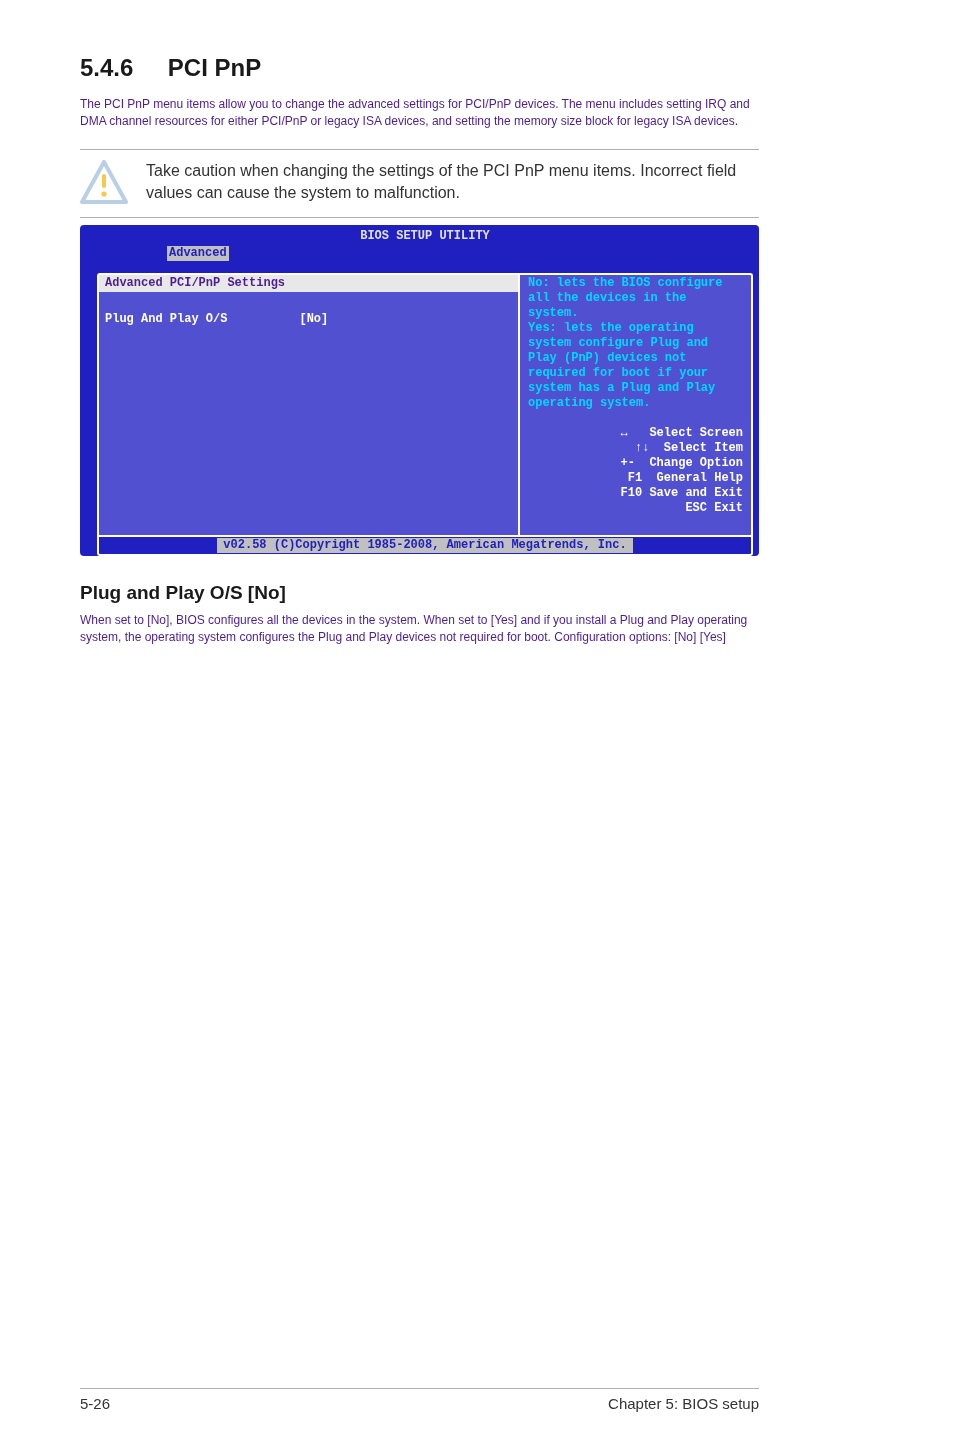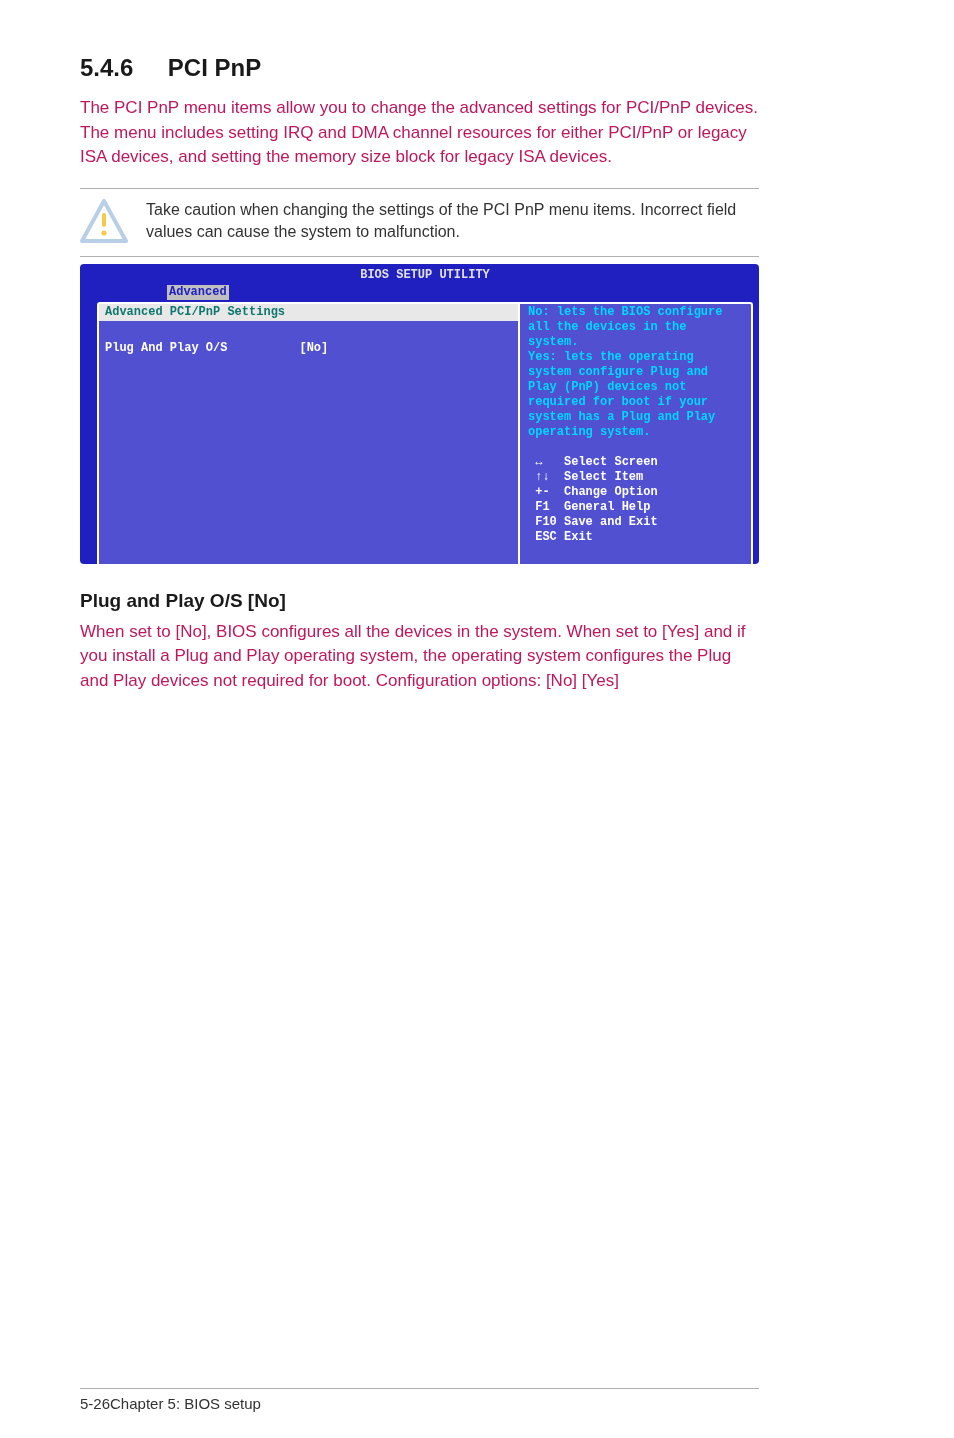--- a/index.html
+++ b/index.html
@@ -24,23 +24,23 @@
     font-weight: bold;
     color: #1a1a1a;
   }
   .section-title {
     font-size: 24px;
     font-weight: bold;
     color: #1a1a1a;
     margin-left: 30px;
   }
   .body-text {
-    font-size: 17px;
+    font-size: 12px;
     line-height: 1.45;
-    color: #be185d;
+    color: #4c1d95;
     margin: 0 0 18px 0;
   }
 
   
   .caution-row {
     display: flex;
     align-items: flex-start;
     gap: 18px;
     border-top: 1px solid #b0b0b0;
     border-bottom: 1px solid #b0b0b0;
@@ -73,21 +73,21 @@
   }
   .bios-title {
     text-align: center;
     color: #e0e0e0;
     margin-bottom: 2px;
   }
   .bios-tabbar {
     display: flex;
     gap: 8px;
     padding-left: 70px;
-    margin-bottom: 2px;
+    margin-bottom: 12px;
   }
   .bios-tab-active {
     background: #c0c0c0;
     color: #2020c0;
     padding: 0 2px;
   }
 
   .bios-panel {
     display: flex;
     border: 2px solid #ffffff;
@@ -99,21 +99,21 @@
   }
   .bios-left {
     flex: 1 1 auto;
     border-right: 2px solid #ffffff;
     padding: 0;
     display: flex;
     flex-direction: column;
   }
   .bios-left-heading {
     background: #e8e8e8;
-    color: #0f766e;
+    color: #4c1d95;
     padding: 1px 6px;
     white-space: pre;
   }
   .bios-left-heading.fullwidth {
     width: 100%;
     box-sizing: border-box;
   }
   .bios-left-body {
     padding: 2px 6px;
     color: #b8e0ff;
@@ -136,20 +136,21 @@
   .bios-help-top {
     flex: 0 0 auto;
   }
   .bios-spacer {
     flex: 1 1 auto;
   }
   .bios-keys {
     color: #ffffff;
     font-weight: bold;
     white-space: pre;
+    text-align: right;
   }
   .bios-keys .icon {
     color: #ffffff;
   }
 
   .bios-footer {
     border: 2px solid #ffffff;
     border-top: 2px solid #ffffff;
     background: #2020c0;
     text-align: center;
@@ -176,21 +177,21 @@
 
   
   .page-footer {
     position: absolute;
     bottom: 26px;
     left: 80px;
     right: 80px;
     border-top: 1px solid #b0b0b0;
     padding-top: 6px;
     display: flex;
-    justify-content: flex-start;
+    justify-content: space-between;
     font-size: 15px;
     color: #333333;
   }
 </style>
 </head>
 <body>
 
 <div class="page">
 
   <div class="section-header">
@@ -232,20 +233,23 @@
  <span class="icon">↔</span>   <span>Select Screen</span>
  <span class="icon">↑↓</span>  <span>Select Item</span>
  <span class="icon">+-</span>  <span>Change Option</span>
  <span class="icon">F1</span>  <span>General Help</span>
  <span class="icon">F10</span> <span>Save and Exit</span>
  <span class="icon">ESC</span> <span>Exit</span>
         </div>
       </div>
     </div>
 
+    <div class="bios-footer">
+      <span class="bios-footer-inner">v02.58 (C)Copyright 1985-2008, American Megatrends, Inc.</span>
+    </div>
   </div>
 
   <div class="subsection-header">Plug and Play O/S [No]</div>
   <p class="body-text">When set to [No], BIOS configures all the devices in the system. When set to [Yes] and if you install a Plug and Play operating system, the operating system configures the Plug and Play devices not required for boot. Configuration options: [No] [Yes]</p>
 
   <div class="page-footer">
     <span>5-26</span>
     <span>Chapter 5: BIOS setup</span>
   </div>
 

